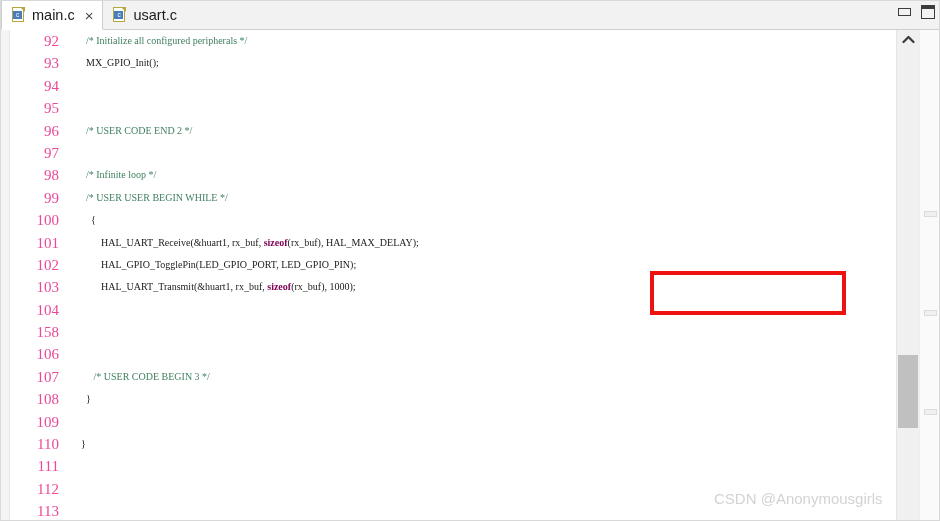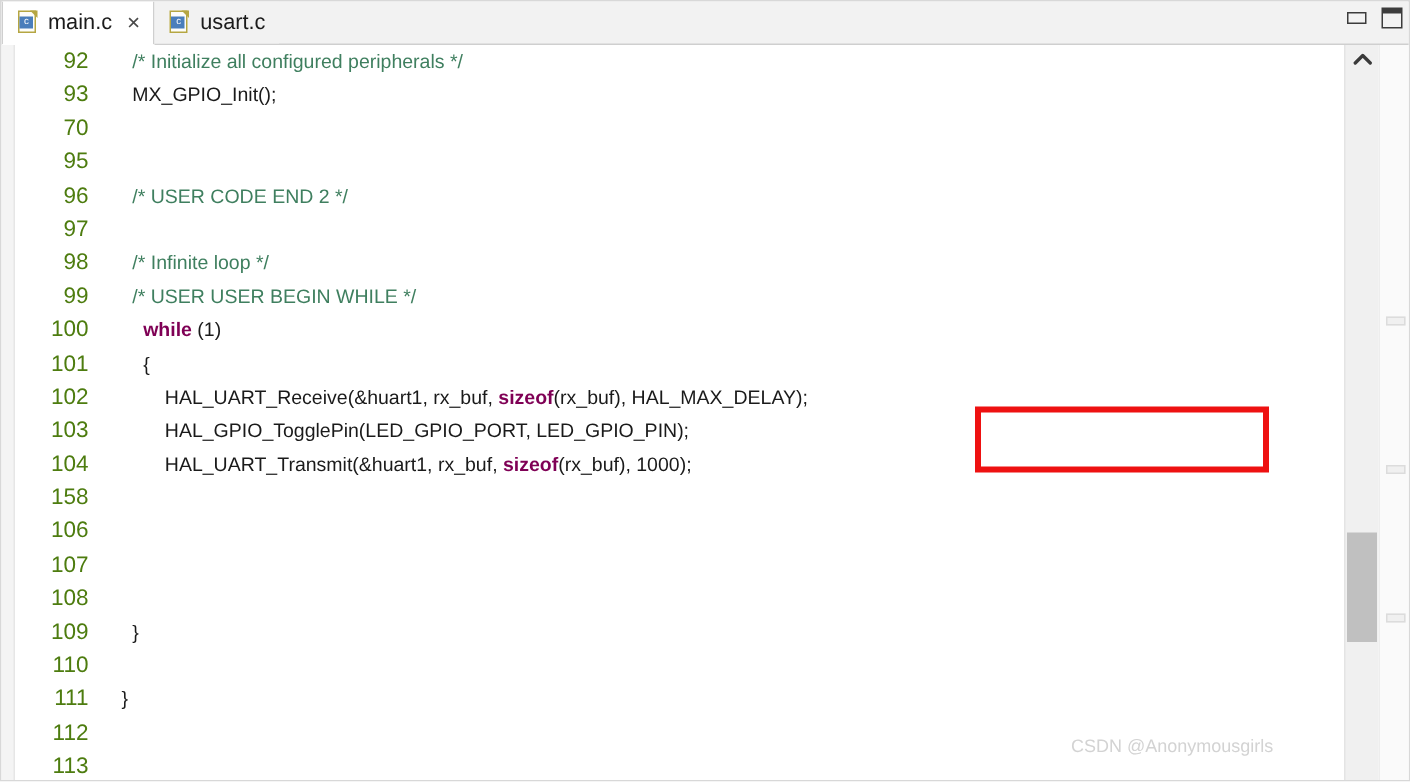--- a/index.html
+++ b/index.html
@@ -157,31 +157,31 @@
     overflow: hidden;
   }
 
   .lines { position: relative; }
   .row {
     height: 22.4px;
     line-height: 22.4px;
     white-space: pre;
   }
   .lnum {
-    font-family: Liberation Sans, sans-serif;
+    font-family: Liberation Serif, serif;
     font-size: 15px;
-    color: #4d7c0f;
+    color: #ec4899;
     text-align: right;
     padding-right: 9px;
     box-sizing: border-box;
     width: 57px;
   }
   .codeline {
-    font-family: Liberation Sans, sans-serif;
-    font-size: 13px;
+    font-family: Liberation Serif, serif;
+    font-size: 10px;
     color: #1a1a1a;
     padding-left: 13px;
     letter-spacing: 0px;
   }
   .cmt { color: #3f7f5f; }
   .kw  { color: #7f0055; font-weight: bold; }
 
   
   .redbox {
     position: absolute;
@@ -242,21 +242,21 @@
     background: #f0f0f0;
     box-sizing: border-box;
   }
 
   
   .watermark {
     position: absolute;
     left: 713px;
     top: 489px;
     font-family: "Liberation Sans", sans-serif;
-    font-size: 12px;
+    font-size: 15px;
     color: #d3d3d3;
     white-space: nowrap;
     pointer-events: none;
   }
 </style>
 </head>
 <body>
 
 <div id="app">
 
@@ -288,21 +288,21 @@
   </div>
 
   <div class="editor">
 
     <div class="annot-ruler"></div>
 
     <div class="gutter">
       <div id="gutter-rows">
           <div class="row lnum">92</div>
           <div class="row lnum">93</div>
-          <div class="row lnum">70</div>
+          <div class="row lnum">94</div>
           <div class="row lnum">95</div>
           <div class="row lnum">96</div>
           <div class="row lnum">97</div>
           <div class="row lnum">98</div>
           <div class="row lnum">99</div>
           <div class="row lnum">100</div>
           <div class="row lnum">101</div>
           <div class="row lnum">102</div>
           <div class="row lnum">103</div>
           <div class="row lnum">104</div>
@@ -321,29 +321,28 @@
     <div class="code-area">
       <div class="lines" id="code-rows">
           <div class="row codeline"><span>  </span><span class="cmt">/* Initialize all configured peripherals */</span></div>
           <div class="row codeline"><span>  MX_GPIO_Init();</span></div>
           <div class="row codeline"><span>  </span></div>
           <div class="row codeline"><span></span></div>
           <div class="row codeline"><span>  </span><span class="cmt">/* USER CODE END 2 */</span></div>
           <div class="row codeline"><span></span></div>
           <div class="row codeline"><span>  </span><span class="cmt">/* Infinite loop */</span></div>
           <div class="row codeline"><span>  </span><span class="cmt">/* USER USER BEGIN WHILE */</span></div>
-          <div class="row codeline"><span>    </span><span class="kw">while</span><span> (1)</span></div>
           <div class="row codeline"><span>    {</span></div>
           <div class="row codeline"><span>        HAL_UART_Receive(&amp;huart1, rx_buf, </span><span class="kw">sizeof</span><span>(rx_buf), HAL_MAX_DELAY);</span></div>
           <div class="row codeline"><span>        HAL_GPIO_TogglePin(LED_GPIO_PORT, LED_GPIO_PIN);</span></div>
           <div class="row codeline"><span>        HAL_UART_Transmit(&amp;huart1, rx_buf, </span><span class="kw">sizeof</span><span>(rx_buf), 1000);</span></div>
           <div class="row codeline"><span></span></div>
           <div class="row codeline"><span>   </span></div>
           <div class="row codeline"><span></span></div>
-          <div class="row codeline"><span>     </span></div>
+          <div class="row codeline"><span>     </span><span class="cmt">/* USER CODE BEGIN 3 */</span></div>
           <div class="row codeline"><span>  }</span></div>
           <div class="row codeline"><span>  </span></div>
           <div class="row codeline"><span>}</span></div>
           <div class="row codeline"><span></span></div>
         </div>
     </div>
 
     <div class="redbox"></div>
 
     <div class="vscroll">

